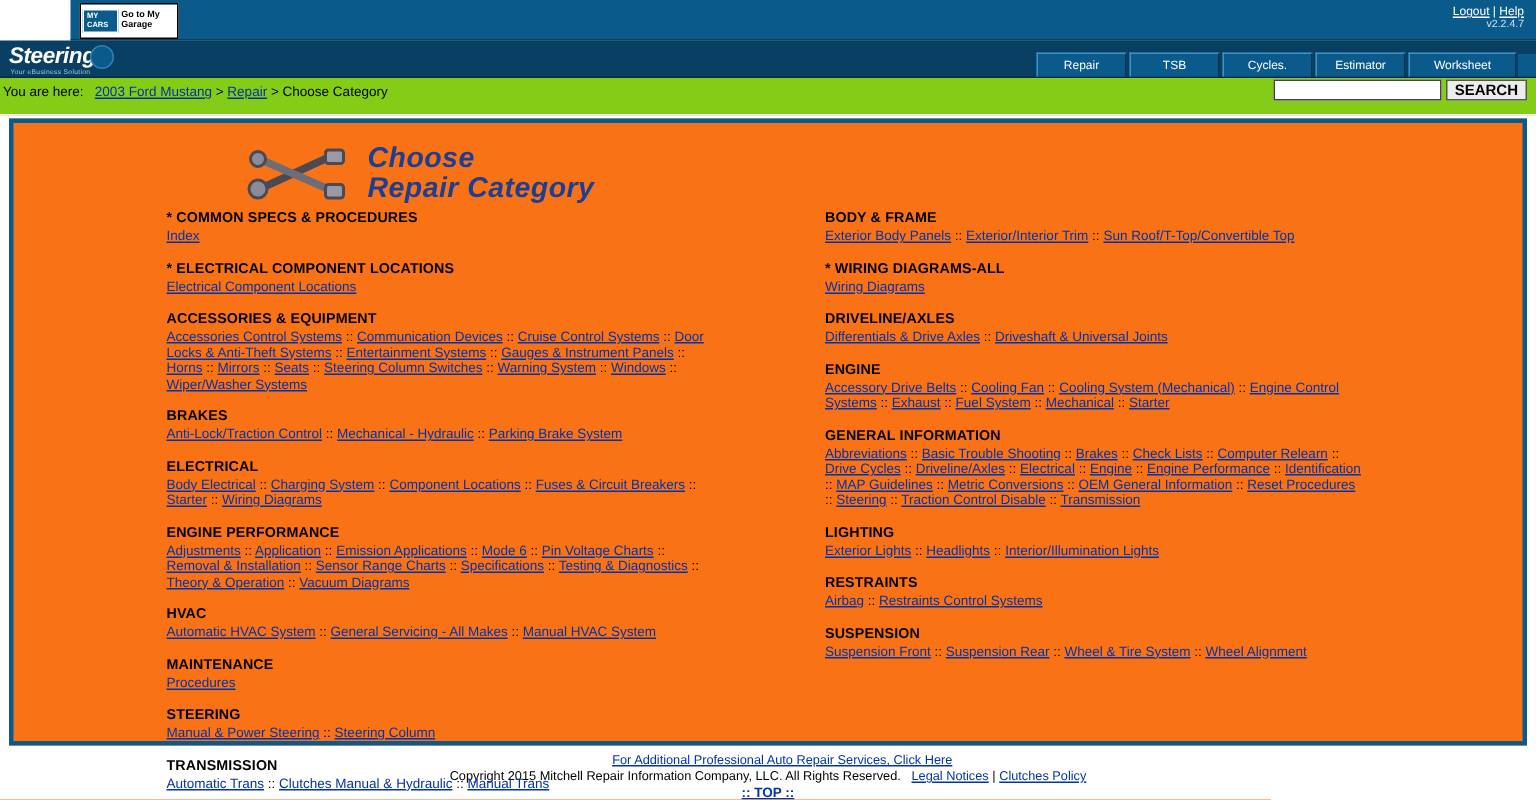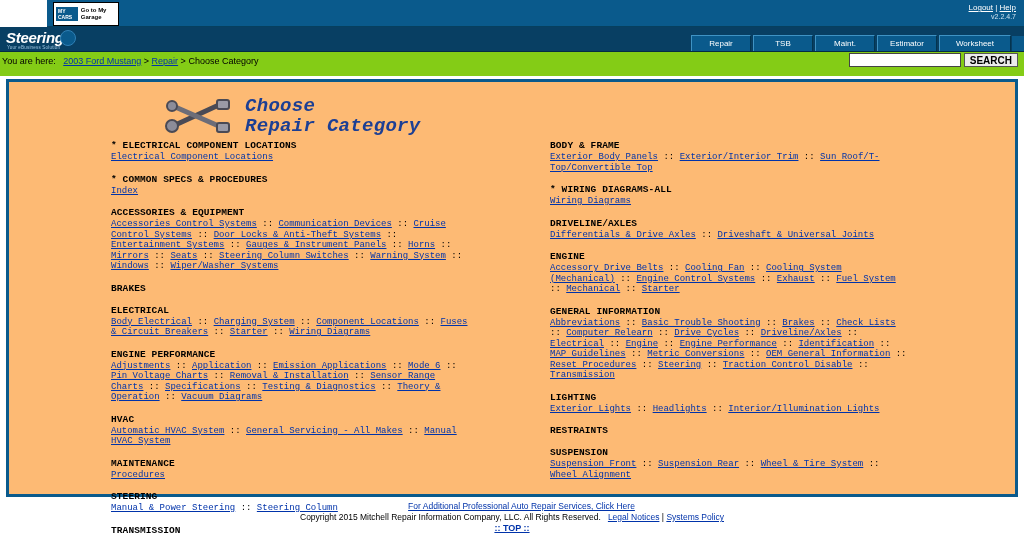--- a/index.html
+++ b/index.html
@@ -75,22 +75,22 @@
   .searchbox input{
     width:106px;height:12px;font-size:9px;border:1px solid #444;padding:0 2px;
   }
   .searchbtn{
     margin-left:3px;height:14px;padding:0 5px;font-size:10px;font-weight:bold;
     background:#ececec;border:1px solid #555;cursor:pointer;
   }
 
   
   .frame{
-    margin:2px 6px 0 6px;height:412px;background:#fdba74;
-    border:3px solid #0a5a8c;position:relative;font-family:Liberation Mono, monospace;
+    margin:2px 6px 0 6px;height:412px;background:#f97316;
+    border:3px solid #0a5a8c;position:relative;
   }
   .title-wrap{
     position:absolute;left:150px;top:14px;display:flex;align-items:center;
   }
   .wrench{
     width:78px;height:40px;position:relative;margin-right:8px;
   }
   .wrench svg{position:absolute;left:0;top:0;}
   .title-txt{
     color:#1c3f94;font-style:italic;font-weight:bold;font-size:19px;line-height:20px;
@@ -143,21 +143,21 @@
   <div class="mitchell-sub">Your eBusiness Solution</div>
   <div class="mitchell-dot"></div>
   <div class="navtabs">
     <div class="navtab">
         <span>Repair</span>
       </div>
     <div class="navtab">
         <span>TSB</span>
       </div>
     <div class="navtab">
-        <span>Maint.</span>
+        <span>Cycles.</span>
       </div>
     <div class="navtab">
         <span>Estimator</span>
       </div>
     <div class="navtab wide">
         <span>Worksheet</span>
       </div>
     <div class="navtab-spacer"></div>
   </div>
 </div>
@@ -196,33 +196,34 @@
     </div>
     <div class="title-txt">
       <div>Choose</div>
       <div>Repair Category</div>
     </div>
   </div>
 
   <div class="cols">
     <div class="col left" id="col-left">
         <div class="group">
+          <h3>* COMMON SPECS &amp; PROCEDURES</h3>
+          <div class="links"><a href="#">Index</a></div>
+        </div>
+        <div class="group">
           <h3>* ELECTRICAL COMPONENT LOCATIONS</h3>
           <div class="links"><a href="#">Electrical Component Locations</a></div>
         </div>
         <div class="group">
-          <h3>* COMMON SPECS &amp; PROCEDURES</h3>
-          <div class="links"><a href="#">Index</a></div>
-        </div>
-        <div class="group">
           <h3>ACCESSORIES &amp; EQUIPMENT</h3>
           <div class="links"><a href="#">Accessories Control Systems</a><span class="sep"> :: </span><a href="#">Communication Devices</a><span class="sep"> :: </span><a href="#">Cruise Control Systems</a><span class="sep"> :: </span><a href="#">Door Locks &amp; Anti-Theft Systems</a><span class="sep"> :: </span><a href="#">Entertainment Systems</a><span class="sep"> :: </span><a href="#">Gauges &amp; Instrument Panels</a><span class="sep"> :: </span><a href="#">Horns</a><span class="sep"> :: </span><a href="#">Mirrors</a><span class="sep"> :: </span><a href="#">Seats</a><span class="sep"> :: </span><a href="#">Steering Column Switches</a><span class="sep"> :: </span><a href="#">Warning System</a><span class="sep"> :: </span><a href="#">Windows</a><span class="sep"> :: </span><a href="#">Wiper/Washer Systems</a></div>
         </div>
         <div class="group">
           <h3>BRAKES</h3>
+          <div class="links"><a href="#">Anti-Lock/Traction Control</a><span class="sep"> :: </span><a href="#">Mechanical - Hydraulic</a><span class="sep"> :: </span><a href="#">Parking Brake System</a></div>
         </div>
         <div class="group">
           <h3>ELECTRICAL</h3>
           <div class="links"><a href="#">Body Electrical</a><span class="sep"> :: </span><a href="#">Charging System</a><span class="sep"> :: </span><a href="#">Component Locations</a><span class="sep"> :: </span><a href="#">Fuses &amp; Circuit Breakers</a><span class="sep"> :: </span><a href="#">Starter</a><span class="sep"> :: </span><a href="#">Wiring Diagrams</a></div>
         </div>
         <div class="group">
           <h3>ENGINE PERFORMANCE</h3>
           <div class="links"><a href="#">Adjustments</a><span class="sep"> :: </span><a href="#">Application</a><span class="sep"> :: </span><a href="#">Emission Applications</a><span class="sep"> :: </span><a href="#">Mode 6</a><span class="sep"> :: </span><a href="#">Pin Voltage Charts</a><span class="sep"> :: </span><a href="#">Removal &amp; Installation</a><span class="sep"> :: </span><a href="#">Sensor Range Charts</a><span class="sep"> :: </span><a href="#">Specifications</a><span class="sep"> :: </span><a href="#">Testing &amp; Diagnostics</a><span class="sep"> :: </span><a href="#">Theory &amp; Operation</a><span class="sep"> :: </span><a href="#">Vacuum Diagrams</a></div>
         </div>
         <div class="group">
@@ -262,35 +263,36 @@
         <div class="group">
           <h3>GENERAL INFORMATION</h3>
           <div class="links"><a href="#">Abbreviations</a><span class="sep"> :: </span><a href="#">Basic Trouble Shooting</a><span class="sep"> :: </span><a href="#">Brakes</a><span class="sep"> :: </span><a href="#">Check Lists</a><span class="sep"> :: </span><a href="#">Computer Relearn</a><span class="sep"> :: </span><a href="#">Drive Cycles</a><span class="sep"> :: </span><a href="#">Driveline/Axles</a><span class="sep"> :: </span><a href="#">Electrical</a><span class="sep"> :: </span><a href="#">Engine</a><span class="sep"> :: </span><a href="#">Engine Performance</a><span class="sep"> :: </span><a href="#">Identification</a><span class="sep"> :: </span><a href="#">MAP Guidelines</a><span class="sep"> :: </span><a href="#">Metric Conversions</a><span class="sep"> :: </span><a href="#">OEM General Information</a><span class="sep"> :: </span><a href="#">Reset Procedures</a><span class="sep"> :: </span><a href="#">Steering</a><span class="sep"> :: </span><a href="#">Traction Control Disable</a><span class="sep"> :: </span><a href="#">Transmission</a></div>
         </div>
         <div class="group">
           <h3>LIGHTING</h3>
           <div class="links"><a href="#">Exterior Lights</a><span class="sep"> :: </span><a href="#">Headlights</a><span class="sep"> :: </span><a href="#">Interior/Illumination Lights</a></div>
         </div>
         <div class="group">
           <h3>RESTRAINTS</h3>
+          <div class="links"><a href="#">Airbag</a><span class="sep"> :: </span><a href="#">Restraints Control Systems</a></div>
         </div>
         <div class="group">
           <h3>SUSPENSION</h3>
           <div class="links"><a href="#">Suspension Front</a><span class="sep"> :: </span><a href="#">Suspension Rear</a><span class="sep"> :: </span><a href="#">Wheel &amp; Tire System</a><span class="sep"> :: </span><a href="#">Wheel Alignment</a></div>
         </div>
       </div>
   </div>
 </div>
 
 <div class="footer">
   <div class="line1">
     <a href="#">For Additional Professional Auto Repair Services, Click Here</a>
   </div>
   <div>
     <span>Copyright 2015 Mitchell Repair Information Company, LLC.  All Rights Reserved.</span>
     &nbsp;&nbsp;<a href="#">Legal Notices</a>
     <span>|</span>
-    <a href="#">Systems Policy</a>
+    <a href="#">Clutches Policy</a>
   </div>
   <div class="top">
     <a href="#">:: TOP ::</a>
   </div>
 </div>
 
 </body></html>

